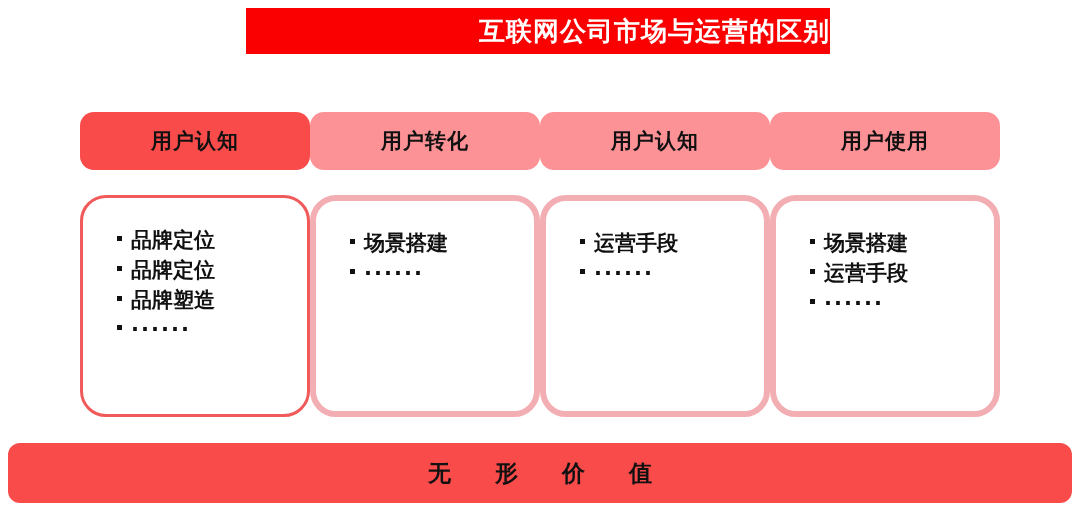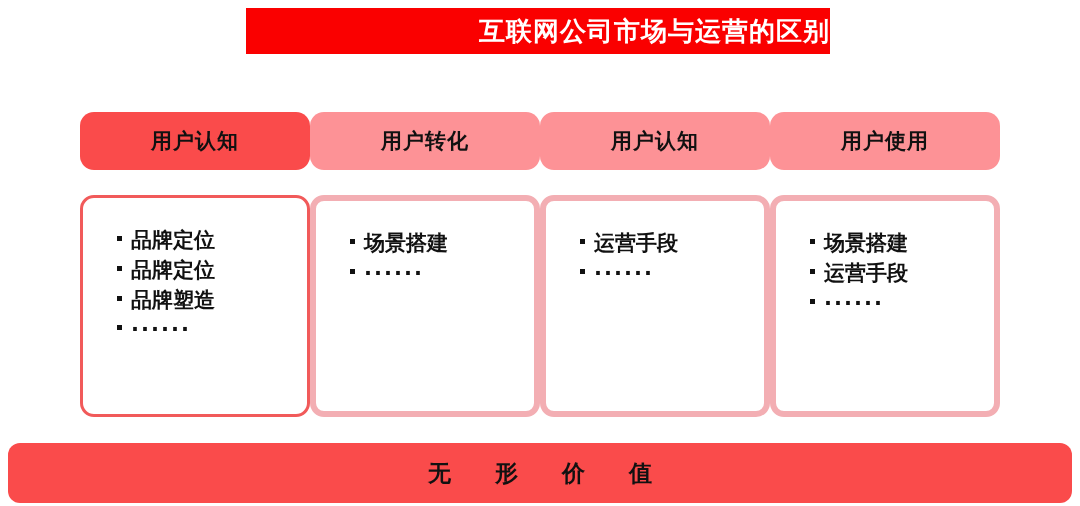--- a/index.html
+++ b/index.html
@@ -68,21 +68,21 @@
     font-weight: 700;
     color: #111111;
     letter-spacing: 1px;
     white-space: nowrap;
   }
 
   
   .col-card {
     margin-top: 25px;
     height: 222px;
-    border-radius: 14px;
+    border-radius: 26px;
     background: #ffffff;
     box-sizing: border-box;
     padding: 28px 0 0 34px;
   }
   .col-card.strong {
     border: 3px solid #F15A5A;
   }
   .col-card.light {
     border: 6px solid #b91c1c;
   }

